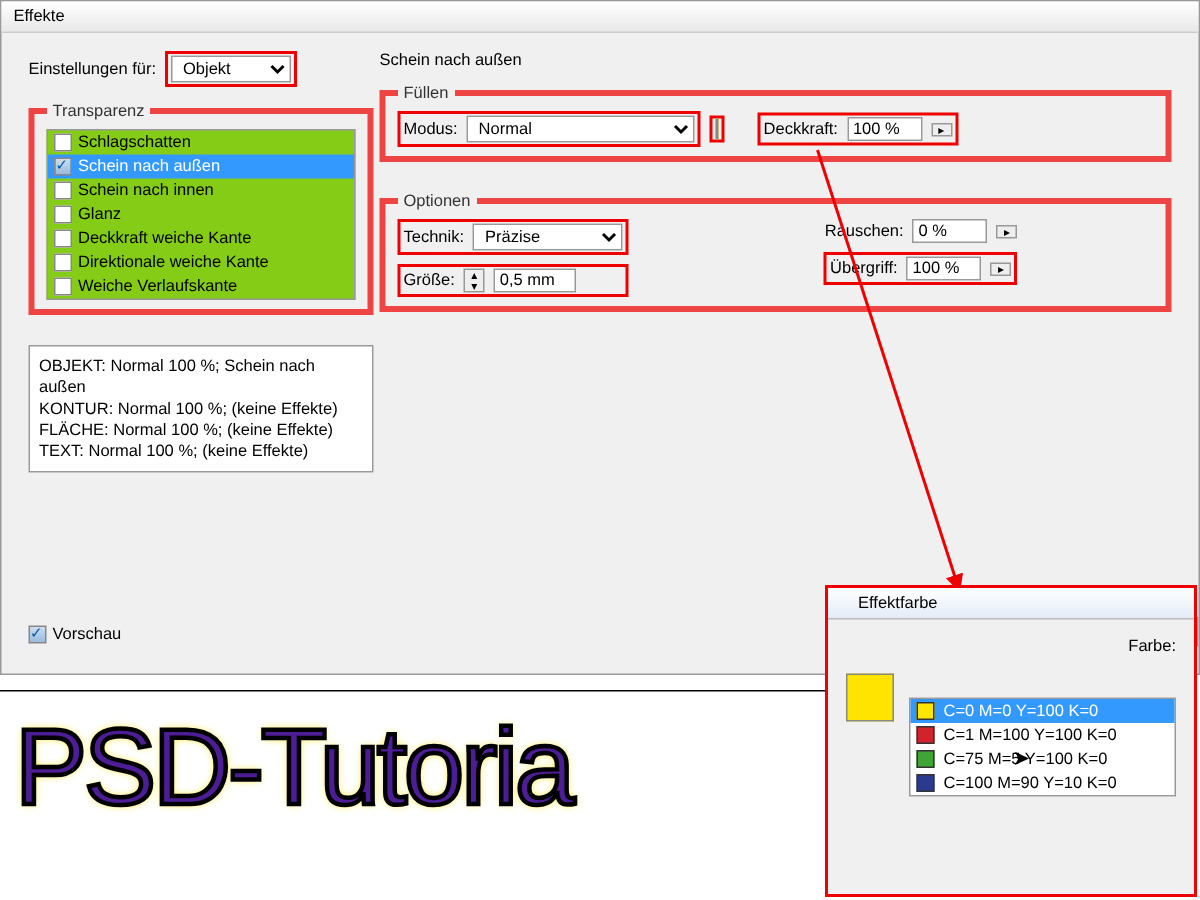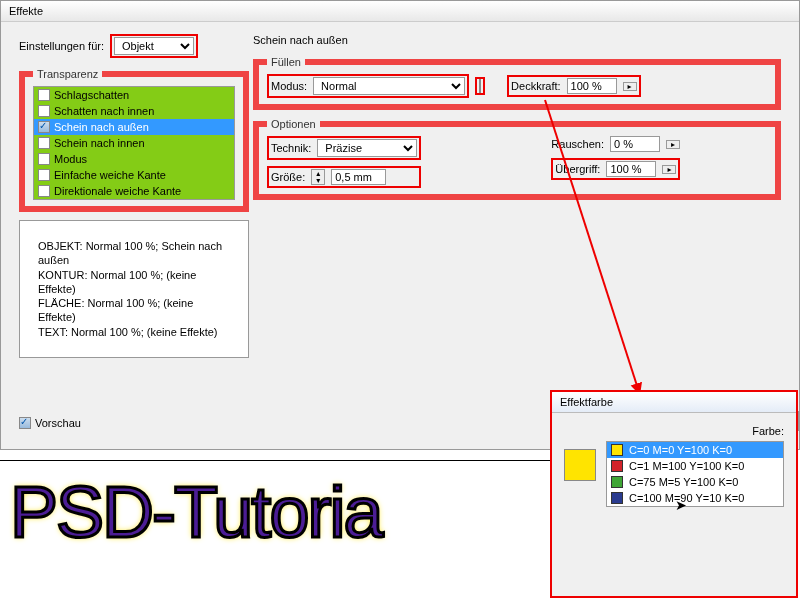--- a/index.html
+++ b/index.html
@@ -6,42 +6,42 @@
 body { background: #fff; width: 800px; height: 600px; overflow: hidden; position: relative; }
 .dialog { position: absolute; top: 0; left: 0; width: 800px; height: 450px; background: #f0f0f0; border: 1px solid #999; }
 .titlebar { background: linear-gradient(#fff, #e8e8e8); padding: 4px 8px; border-bottom: 1px solid #ccc; }
 .body { padding: 12px 18px; display: flex; gap: 4px; }
 .left { width: 230px; }
 .right { flex: 1; }
 .row { display: flex; align-items: center; gap: 6px; margin-bottom: 10px; }
 .redbox { border: 2px solid #e00; padding: 1px 2px; }
 select, input[type=text] { border: 1px solid #999; background: #fff; padding: 1px 3px; font-size: 11px; }
 select { height: 18px; }
-fieldset { border: 6px solid #ef4444; padding: 6px 8px; margin-bottom: 8px; }
+fieldset { border: 4px solid #ef4444; padding: 6px 8px; margin-bottom: 20px; }
 legend { padding: 0 4px; color: #333; }
 .listbox { border: 1px solid #999; background: #84cc16; }
 .listitem { display: flex; align-items: center; gap: 4px; padding: 2px 4px; }
 .listitem.selected { background: #3399ff; color: #fff; }
 .chk { width: 12px; height: 12px; border: 1px solid #888; background: #fff; display: inline-block; }
 .chk.on { background: linear-gradient(#cde, #9bd); position: relative; }
 .chk.on::after { content: "✓"; position: absolute; top: -2px; left: 0; font-size: 10px; color: #05a; }
-.summary { border: 1px solid #999; background: #fff; padding: 18px; font-size: 10px; line-height: 1.3; }
+.summary { border: 1px solid #999; background: #fff; padding: 6px; font-size: 10px; line-height: 1.3; }
 .preview-row { position: absolute; left: 18px; bottom: 20px; display: flex; align-items: center; gap: 4px; }
 .ok-btn { position: absolute; right: 60px; bottom: 18px; background: linear-gradient(#eaf3fb,#c9e1f5); border: 1px solid #5a8fc0; padding: 3px 26px; border-radius: 3px; }
 .ab-btn { position: absolute; right: 0; bottom: 18px; background: #f0f0f0; border: 1px solid #999; padding: 3px 8px; }
 .section-title { margin-bottom: 10px; }
 .fillrow { display: flex; align-items: center; gap: 6px; }
 .colorswatch { width: 16px; height: 16px; background: #ffe400; border: 1px solid #888; }
 .spin { width: 14px; text-align: center; border: 1px solid #999; background: #eee; font-size: 8px; line-height: 7px; padding: 0; }
 .canvas { position: absolute; top: 460px; left: 0; width: 560px; height: 140px; background: #fff; border-top: 1px solid #000; }
 .psd { font-family: Arial Black, sans-serif; font-size: 72px; font-weight: 400; color: #4c1d95; -webkit-text-stroke: 3px #000; letter-spacing: -2px; position: absolute; top: 10px; left: 10px; text-shadow: 0 0 6px #ffe400; }
 .colordlg { position: absolute; top: 390px; left: 550px; width: 248px; height: 208px; background: #f0f0f0; border: 2px solid #e00; }
-.colordlg .ctitle { background: linear-gradient(#fff,#e4ecf7); padding: 4px 8px; border-bottom: 1px solid #bbb; }
+.colordlg .ctitle { background: linear-gradient(#fff,#e4ecf7); padding: 4px 20px; border-bottom: 1px solid #bbb; }
 .colordlg .cbody { padding: 12px; }
-.swatchlist { border: 1px solid #999; background: #fff; margin-top: 0; }
+.swatchlist { border: 1px solid #999; background: #fff; margin-top: 24px; }
 .swatchrow { display: flex; align-items: center; gap: 6px; padding: 2px 4px; font-size: 10px; }
 .swatchrow.sel { background: #3399ff; color: #fff; }
 .sw { width: 12px; height: 12px; border: 1px solid #333; }
 .bigswatch { width: 32px; height: 32px; background: #ffe400; border: 1px solid #888; display: inline-block; vertical-align: top; margin-right: 10px; margin-top: 8px; }
 .arrow { position: absolute; pointer-events: none; }
 .lbl { white-space: nowrap; }
 .cursor { position: absolute; font-size: 14px; top: 497px; left: 675px; color: #000; }
 </style>
 </head>
 <body>
@@ -54,43 +54,43 @@
         <span class="lbl">Einstellungen für:</span>
         <span class="redbox"><select style="width:80px"><option>Objekt</option></select></span>
       </div>
       <fieldset>
         <legend>Transparenz</legend>
         <div class="listbox" id="fxlist">
             <div class="listitem">
               <span class="chk"></span>
               <span>Schlagschatten</span>
             </div>
-            <div class="listitem">
-              <span class="chk"></span>
-              <span>Schatten nach innen</span>
-            </div>
             <div class="listitem selected">
               <span class="chk on"></span>
               <span>Schein nach außen</span>
             </div>
             <div class="listitem">
               <span class="chk"></span>
               <span>Schein nach innen</span>
             </div>
             <div class="listitem">
               <span class="chk"></span>
-              <span>Modus</span>
+              <span>Glanz</span>
             </div>
             <div class="listitem">
               <span class="chk"></span>
-              <span>Einfache weiche Kante</span>
+              <span>Deckkraft weiche Kante</span>
             </div>
             <div class="listitem">
               <span class="chk"></span>
               <span>Direktionale weiche Kante</span>
+            </div>
+            <div class="listitem">
+              <span class="chk"></span>
+              <span>Weiche Verlaufskante</span>
             </div>
           </div>
       </fieldset>
       <div class="summary">
         <div>OBJEKT: Normal 100 %; Schein nach außen</div>
         <div>KONTUR: Normal 100 %; (keine Effekte)</div>
         <div>FLÄCHE: Normal 100 %; (keine Effekte)</div>
         <div>TEXT: Normal 100 %; (keine Effekte)</div>
       </div>
     </div>
@@ -120,21 +120,21 @@
               <span class="lbl">Technik:</span>
               <select style="width:100px"><option>Präzise</option></select>
             </div>
             <div class="redbox fillrow">
               <span class="lbl">Größe:</span>
               <span class="spin">▴<br>▾</span>
               <input type="text" style="width: 55px;" value="0,5 mm">
             </div>
           </div>
           <div style="margin-left:90px">
-            <div class="fillrow" style="margin-bottom:6px; justify-content:flex-start">
+            <div class="fillrow" style="margin-bottom:6px; justify-content:flex-end">
               <span class="lbl">Rauschen:</span>
               <input type="text" style="width: 50px;" value="0 %">
               <span class="spin">▸</span>
             </div>
             <div class="redbox fillrow" style="justify-content:flex-end">
               <span class="lbl">Übergriff:</span>
               <input type="text" style="width: 50px;" value="100 %">
               <span class="spin">▸</span>
             </div>
           </div>

